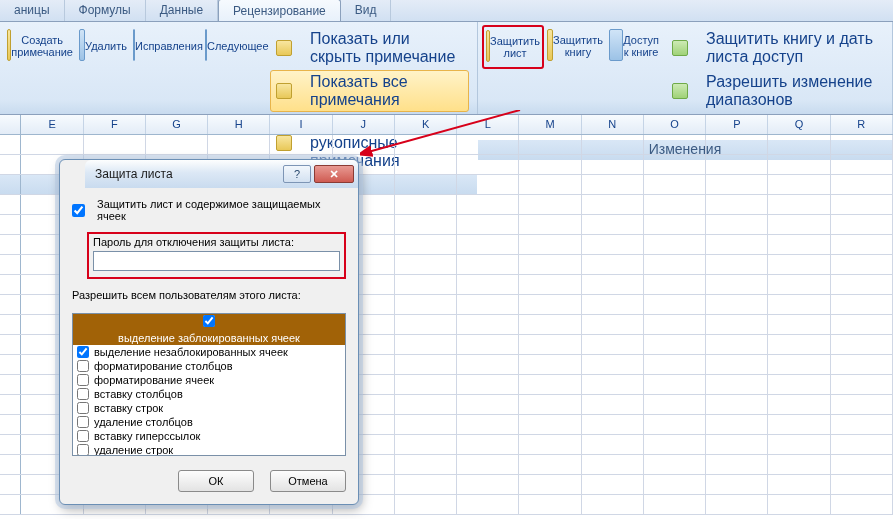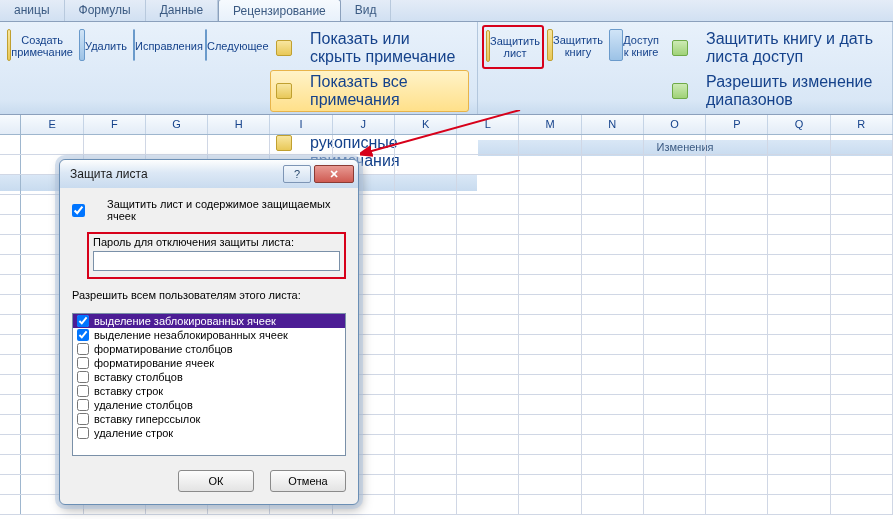--- a/index.html
+++ b/index.html
@@ -5,59 +5,59 @@
 * { box-sizing: border-box; font-family: 'Segoe UI', Tahoma, sans-serif; }
 body { margin: 0; width: 893px; height: 519px; background: #fff; overflow: hidden; position: relative; }
 
 .tabs { display: flex; height: 22px; background: linear-gradient(#e4ecf7,#d1e0f2); border-bottom: 1px solid #8ba0bc; font-size: 12px; }
 .tab { padding: 3px 14px 0; color: #3b5a82; border-right: 1px solid #b8c9dd; cursor: pointer; }
 .tab.active { background: linear-gradient(#f6fafe,#e8f1fb); border: 1px solid #8ba0bc; border-bottom: none; border-radius: 3px 3px 0 0; margin-top: -1px; padding-top: 4px; }
 
 .ribbon { height: 93px; background: linear-gradient(#e8f1fb 0%,#d9e7f6 85%,#c8dbef 100%); border-bottom: 1px solid #8ba0bc; display: flex; position: relative; }
 .group { border-right: 1px solid #b3c7dd; display: flex; flex-direction: column; }
 .group-body { flex: 1; display: flex; align-items: flex-start; padding: 3px 4px 0; }
-.group-label { text-align: center; font-size: 11px; color: #3b5a82; padding: 1px 0 3px; background: linear-gradient(#d9e7f6,#c8dbef); }
+.group-label { text-align: center; font-size: 14px; color: #3b5a82; padding: 1px 0 3px; background: linear-gradient(#d9e7f6,#c8dbef); }
 
 .big-btn { display: flex; flex-direction: row; align-items: center; width: 72px; padding: 3px 2px; font-size: 11px; color: #15428b; text-align: center; border: 1px solid transparent; border-radius: 3px; cursor: pointer; }
 .big-btn.hl { border: 2px solid #d7001a; }
 .big-btn .ic { width: 32px; height: 32px; margin-bottom: 2px; }
 .big-btn span { line-height: 12px; }
 
 .mini-list { display: flex; flex-direction: column; gap: 1px; padding: 2px 4px; }
 .mini-item { display: flex; align-items: center; gap: 18px; font-size: 16px; color: #15428b; padding: 2px 5px; border: 1px solid transparent; border-radius: 3px; cursor: pointer; }
 .mini-item.sel { background: linear-gradient(#fff3c8,#ffe08a); border-color: #e8b44a; }
 .mini-item .mi { width: 16px; height: 16px; flex-shrink: 0; }
 
 .grid-area { position: absolute; left: 0; top: 115px; right: 0; bottom: 0; overflow: hidden; }
 .col-headers { display: flex; height: 20px; background: linear-gradient(#f7fbfe,#e3ecf7); border-bottom: 1px solid #9eb6ce; }
 .rowhead { width: 22px; border-right: 1px solid #9eb6ce; }
 .ch { width: 64px; border-right: 1px solid #c5d4e6; text-align: center; font-size: 11px; color: #15428b; padding-top: 3px; }
 .rows { }
 .row { display: flex; height: 20px; border-bottom: 1px solid #d0d7e5; }
 .cell { width: 64px; border-right: 1px solid #d0d7e5; }
 
 .dialog { position: absolute; left: 59px; top: 159px; width: 300px; background: #f0f0f0; border: 1px solid #6b8fb5; border-radius: 6px; box-shadow: 0 0 0 4px rgba(180,200,225,.55), 2px 4px 12px rgba(0,0,0,.35); }
-.dlg-title { height: 28px; background: linear-gradient(#fdfefe,#dce8f5 45%,#c9dbef); border-radius: 6px 6px 0 0; display: flex; align-items: center; padding: 0 4px 0 10px; font-size: 12px; color: #1a1a1a; }
+.dlg-title { height: 28px; background: linear-gradient(#fdfefe,#dce8f5 45%,#c9dbef); border-radius: 6px 6px 0 0; display: flex; align-items: center; padding: 0 4px 0 10px; font-size: 12px; color: #1a1a1a; margin-left: 25px; }
 .dlg-title .tt { flex: 1; }
 .title-btn { width: 28px; height: 18px; margin-left: 3px; border: 1px solid #7d95b5; border-radius: 2px; background: linear-gradient(#f2f7fc,#d3e1f1); display: flex; align-items: center; justify-content: center; font-size: 11px; color: #2a4a6f; cursor: pointer; }
 .title-btn.close { width: 40px; background: linear-gradient(#e89a93,#cf5b52); border-color: #8a3b34; color: #fff; font-weight: bold; }
 
 .dlg-body { padding: 10px 12px 12px; font-size: 11px; color: #000; }
-.chk-row { display: flex; align-items: center; gap: 22px; margin-bottom: 10px; }
+.chk-row { display: flex; align-items: center; gap: 12px; margin-bottom: 10px; }
 .chk-row input { margin: 0; }
 
 .pw-block { border: 2px solid #d7001a; padding: 2px 4px 6px; margin-bottom: 10px; margin-left: 15px; }
 .pw-block label { display: block; margin-bottom: 3px; }
 .pw-block input { width: 100%; height: 20px; border: 1px solid #7a90a8; padding: 0 4px; font-size: 11px; }
 
 .perm-label { margin-bottom: 12px; }
 .listbox { height: 143px; border: 1px solid #7a90a8; background: #fff; overflow-y: scroll; }
 .li { display: flex; align-items: center; gap: 5px; padding: 1px 4px; }
 .li input { margin: 0; width: 12px; height: 12px; }
-.li.sel { background: #4c1d95; color: #fff; }
+.li.sel { background: #a16207; color: #fff; flex-direction: column; }
 
 .dlg-buttons { display: flex; justify-content: flex-end; gap: 16px; margin-top: 14px; }
 .dlg-buttons button { width: 76px; height: 22px; font-size: 11px; background: linear-gradient(#fdfdfd,#e3e3e3); border: 1px solid #8a8a8a; border-radius: 3px; cursor: pointer; }
 
 .arrow-svg { position: absolute; left: 360px; top: 110px; pointer-events: none; }
 
 
 .ic, .mi { background: linear-gradient(#f8e6a0,#e8c858); border: 1px solid #c0a030; border-radius: 2px; }
 .ic.blue, .mi.blue { background: linear-gradient(#d0e4f7,#9cc2e6); border-color: #6a9acb; }
 .ic.green, .mi.green { background: linear-gradient(#cdeab5,#9fd277); border-color: #6faa48; }

